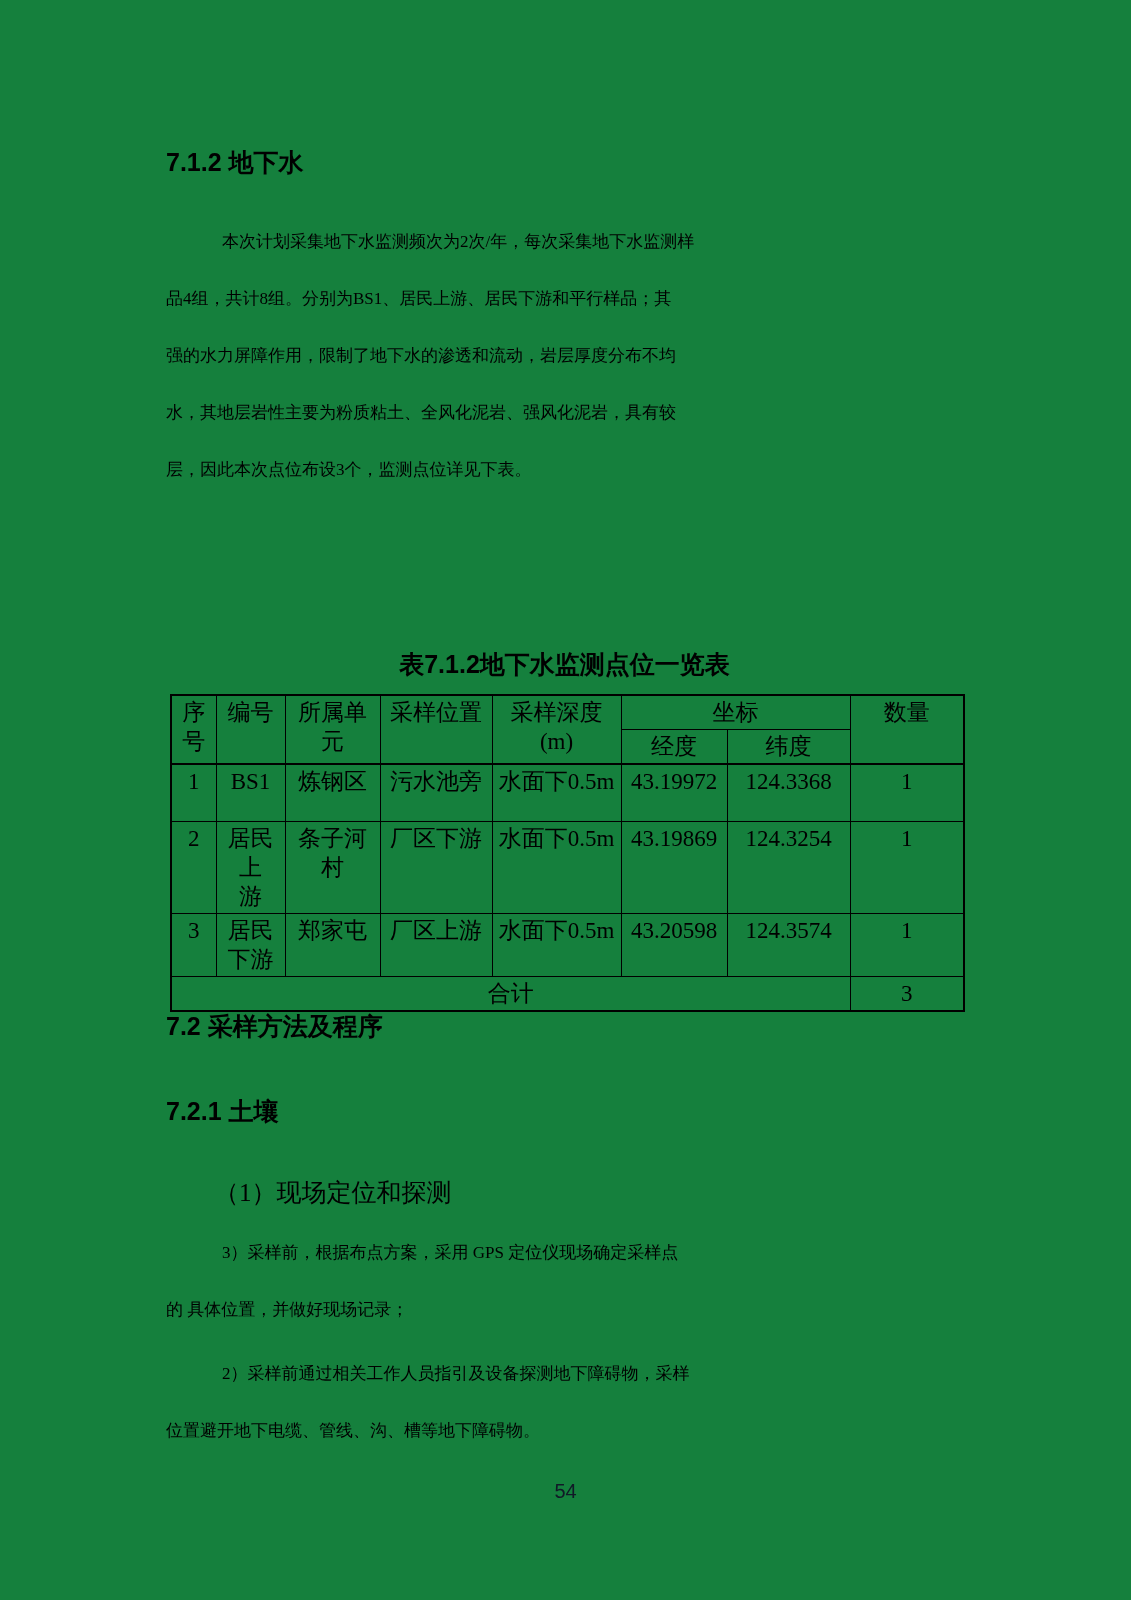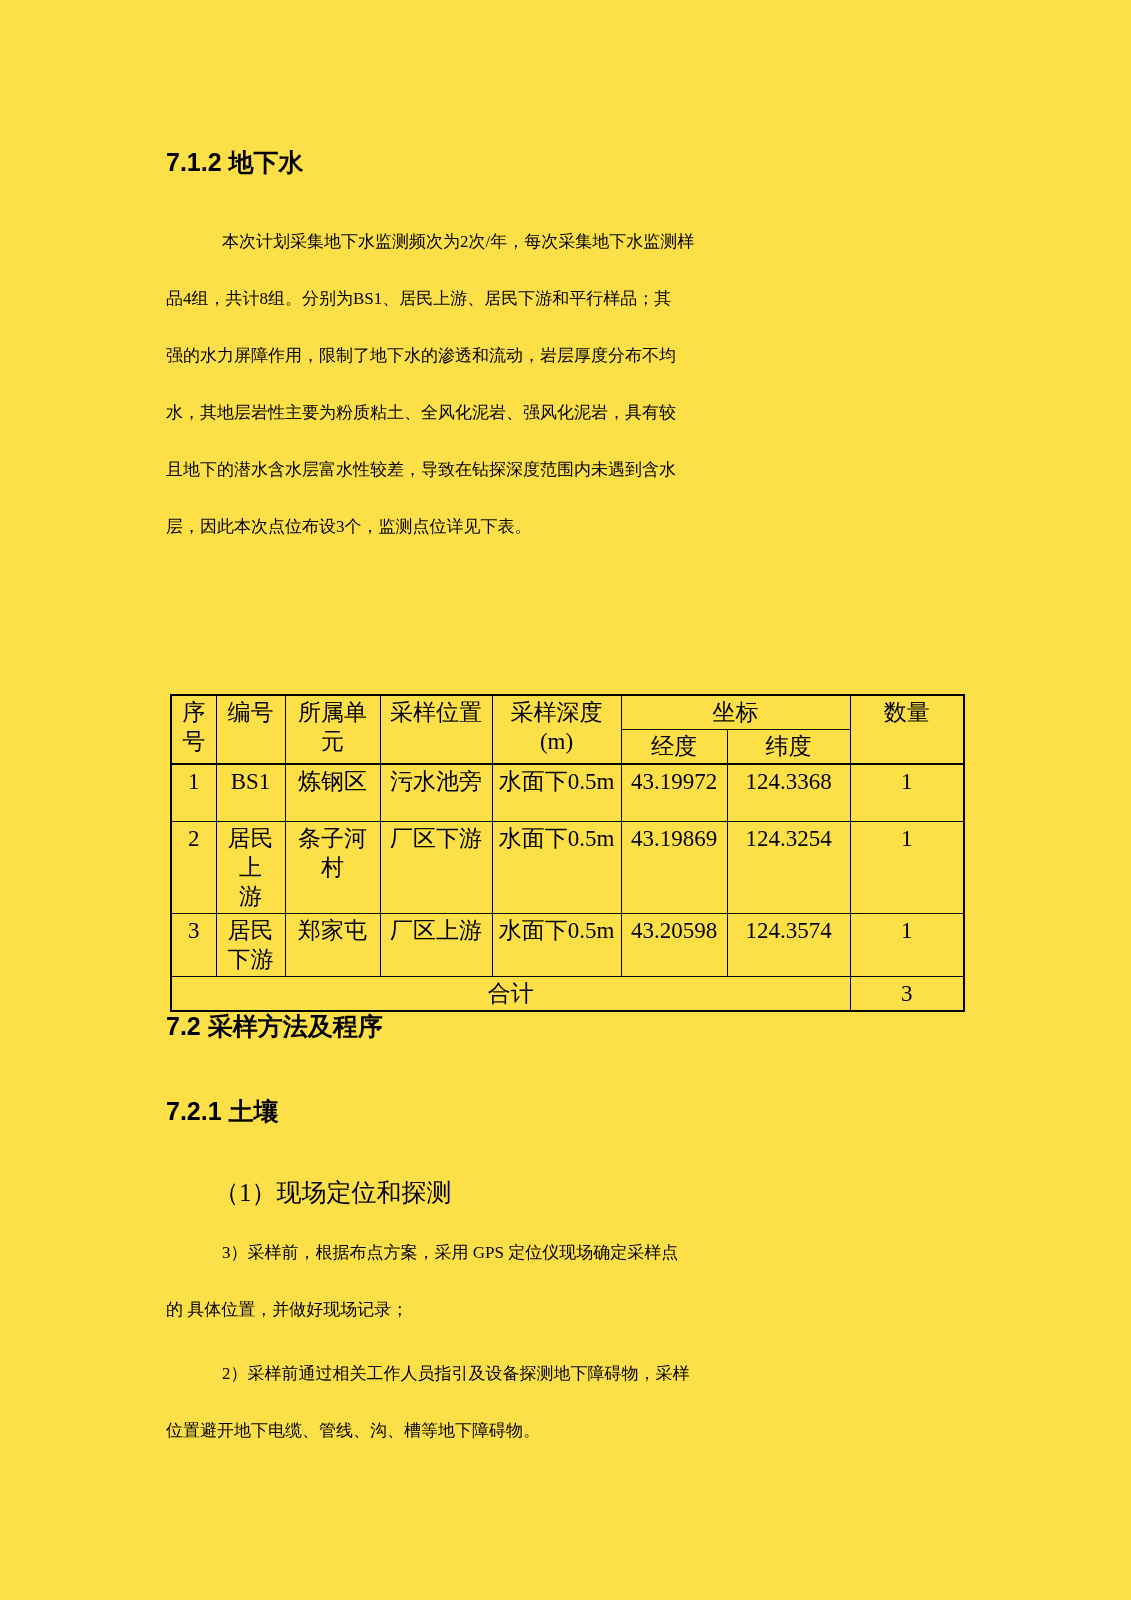--- a/index.html
+++ b/index.html
@@ -4,21 +4,21 @@
 <style>
   html, body {
     margin: 0;
     padding: 0;
     background: #ffffff;
   }
   .page {
     position: relative;
     width: 1131px;
     height: 1600px;
-    background: #fde047;
+    background: #15803d;
     color: #000000;
     font-family: "Liberation Serif", "DejaVu Serif", serif;
     overflow: hidden;
   }
   .heading {
     position: absolute;
     left: 166px;
     font-family: "Liberation Sans", "DejaVu Sans", sans-serif;
     font-weight: bold;
     font-size: 25px;
@@ -105,24 +105,24 @@
 
 <div class="page">
 
   <div class="heading" style="top:146px;">7.1.2 地下水</div>
 
   <div class="para indent-first" style="top:213px;">
       <div class="line">本次计划采集地下水监测频次为2次/年，每次采集地下水监测样</div>
       <div class="line">品4组，共计8组。分别为BS1、居民上游、居民下游和平行样品；其</div>
       <div class="line">强的水力屏障作用，限制了地下水的渗透和流动，岩层厚度分布不均</div>
       <div class="line">水，其地层岩性主要为粉质粘土、全风化泥岩、强风化泥岩，具有较</div>
-      <div class="line">且地下的潜水含水层富水性较差，导致在钻探深度范围内未遇到含水</div>
       <div class="line">层，因此本次点位布设3个，监测点位详见下表。</div>
     </div>
 
+  <div class="caption" style="top:648px;">表7.1.2地下水监测点位一览表</div>
 
   <table class="monitor">
     <colgroup>
       <col style="width:45px;">
       <col style="width:69px;">
       <col style="width:95px;">
       <col style="width:112px;">
       <col style="width:129px;">
       <col style="width:106px;">
       <col style="width:123px;">
@@ -195,14 +195,15 @@
   <div class="para indent-first" style="top:1224px;">
       <div class="line">3）采样前，根据布点方案，采用 GPS 定位仪现场确定采样点</div>
       <div class="line">的 具体位置，并做好现场记录；</div>
     </div>
 
   <div class="para indent-first" style="top:1345px;">
       <div class="line">2）采样前通过相关工作人员指引及设备探测地下障碍物，采样</div>
       <div class="line">位置避开地下电缆、管线、沟、槽等地下障碍物。</div>
     </div>
 
+  <div class="page-number">54</div>
 
 </div>
 
 </body></html>

